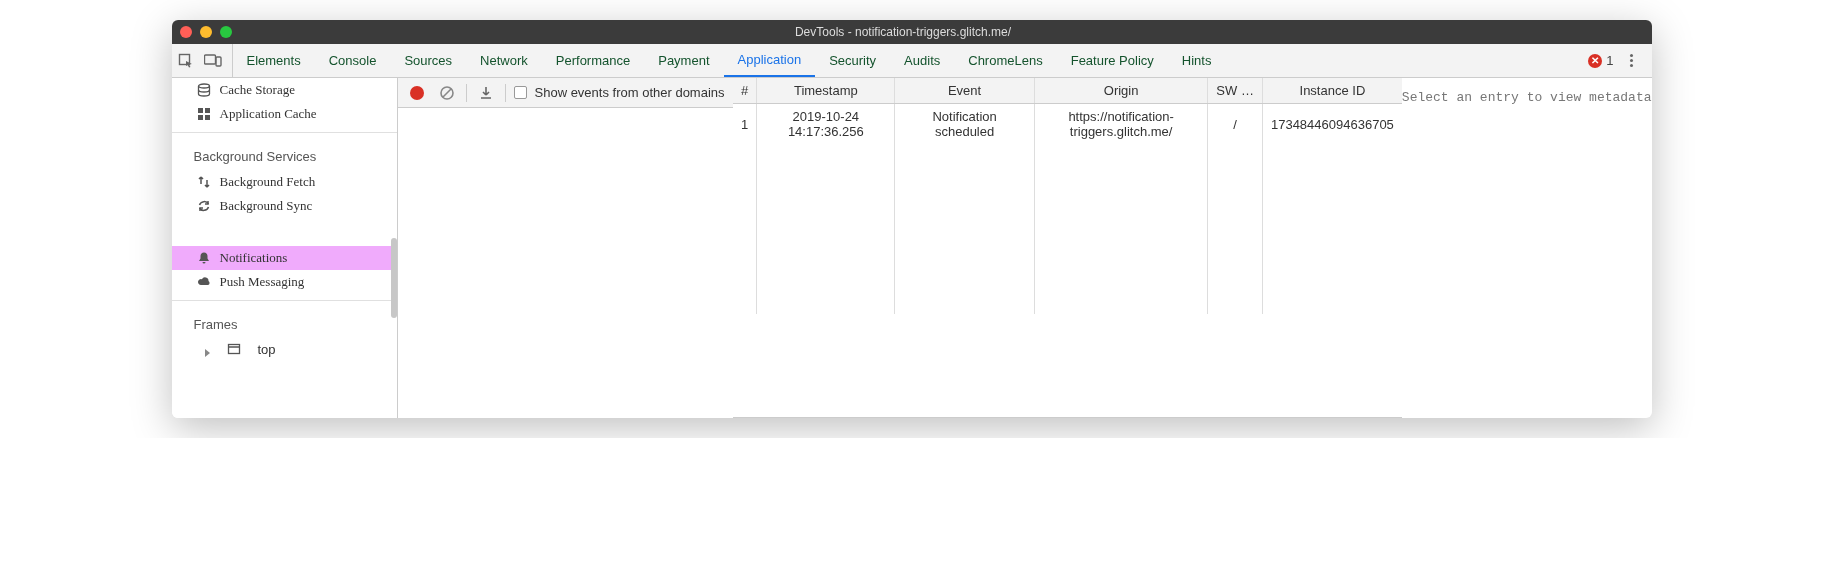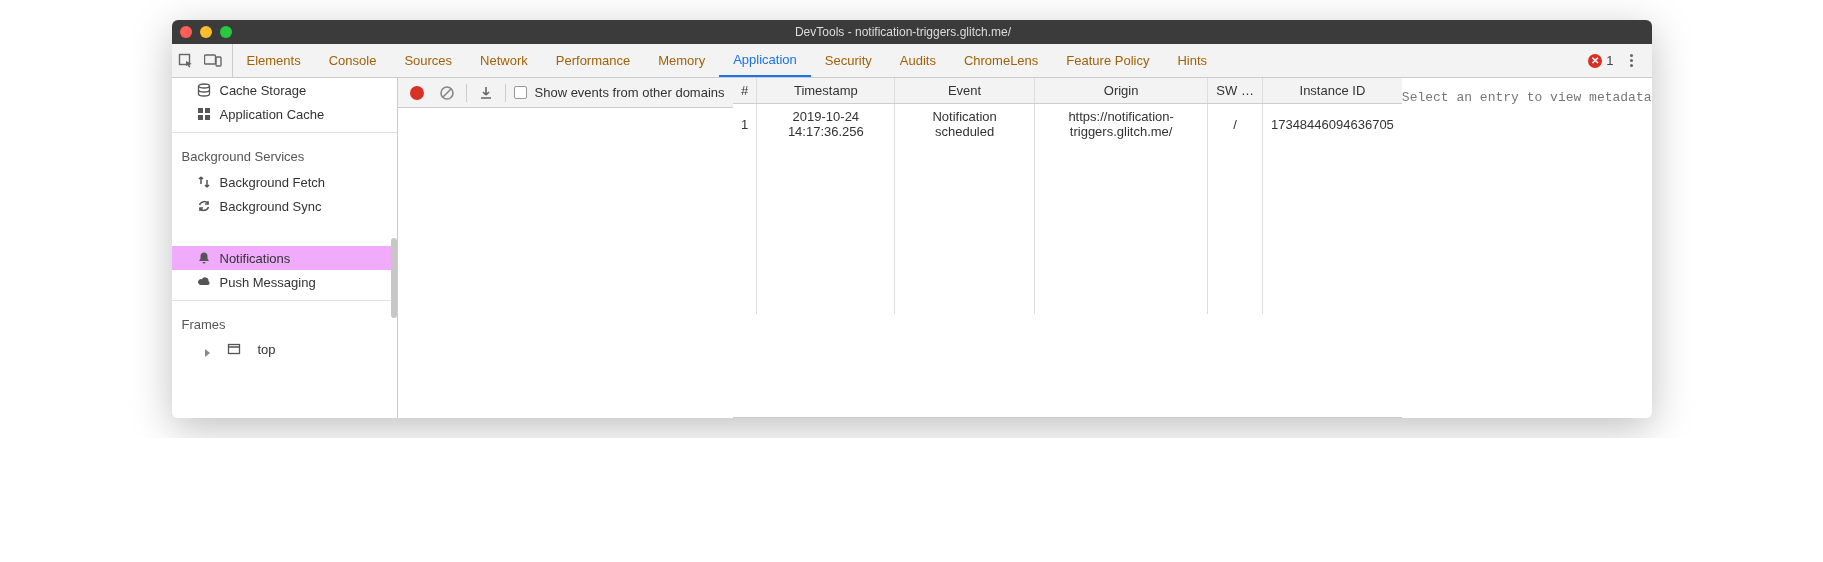--- a/index.html
+++ b/index.html
@@ -40,43 +40,43 @@
     height: 34px;
     border-bottom: 1px solid #ccc;
     background: #f3f3f3;
     padding: 0 6px;
   }
   .tabs .left-tools { display: flex; align-items: center; gap: 10px; padding-right: 10px; border-right: 1px solid #ccc; height: 100%; }
   .tabs .tab-list { display: flex; align-items: stretch; height: 100%; }
   .tab {
     padding: 0 14px;
     display: flex; align-items: center;
-    color: #a16207;
+    color: #14532d;
     cursor: pointer;
     font-size: 13px;
   }
   .tab.active { color: #1a73e8; border-bottom: 2px solid #1a73e8; }
   .tabs .right-tools { margin-left: auto; display: flex; align-items: center; gap: 10px; padding-right: 6px; }
   .err-badge { display: flex; align-items: center; gap: 4px; color: #444; }
   .err-badge .circ { width: 14px; height: 14px; border-radius: 50%; background: #d93025; display: flex; align-items: center; justify-content: center; color: #fff; font-size: 10px; font-weight: bold; }
   .kebab { width: 16px; display: flex; flex-direction: column; align-items: center; gap: 2px; cursor: pointer; }
   .kebab span { width: 3px; height: 3px; background: #666; border-radius: 50%; }
 
   .body { display: flex; height: 340px; }
   .sidebar {
     width: 226px;
     border-right: 1px solid #ccc;
     background: #fff;
     overflow-y: auto;
     position: relative;
   }
   .sb-scrollbar { position: absolute; right: 0; top: 160px; width: 6px; height: 80px; background: #c7c7c7; border-radius: 3px; }
-  .sb-item { display: flex; align-items: center; gap: 8px; padding: 4px 10px 4px 24px; color: #333; cursor: pointer; font-size: 13px; }
+  .sb-item { display: flex; align-items: center; gap: 8px; padding: 4px 10px 4px 24px; color: #333; cursor: pointer; font-size: 13px; font-family: Liberation Serif, serif; }
   .sb-item.selected { background: #f0abfc; margin-top: 28px; }
-  .sb-header { padding: 10px 10px 6px 10px; color: #555; font-size: 13px; }
+  .sb-header { padding: 10px 10px 6px 22px; color: #555; font-size: 13px; }
   .sb-divider { height: 1px; background: #e0e0e0; margin: 6px 0; }
   .sb-icon { width: 16px; height: 16px; display: inline-flex; align-items: center; justify-content: center; color: #555; }
   .sb-frame { display: flex; align-items: flex-end; gap: 16px; padding: 3px 10px 3px 33px; cursor: pointer; }
   .tri { display: inline-block; width: 0; height: 0; border-top: 4px solid transparent; border-bottom: 4px solid transparent; border-left: 5px solid #888; }
 
   .main { flex: 1; display: flex; flex-direction: row; }
   .toolbar {
     height: 30px;
     border-bottom: 1px solid #ccc;
     display: flex; align-items: center;
@@ -134,21 +134,21 @@
             <rect x="12" y="4" width="5" height="9" rx="1" fill="none" stroke="#666" stroke-width="1.4"></rect>
           </svg>
       </span>
     </div>
     <div class="tab-list">
       <div class="tab">Elements</div>
       <div class="tab">Console</div>
       <div class="tab">Sources</div>
       <div class="tab">Network</div>
       <div class="tab">Performance</div>
-      <div class="tab">Memory</div>
+      <div class="tab">Payment</div>
       <div class="tab active">Application</div>
       <div class="tab">Security</div>
       <div class="tab">Audits</div>
       <div class="tab">ChromeLens</div>
       <div class="tab">Feature Policy</div>
       <div class="tab">Hints</div>
     </div>
     <div class="right-tools">
       <div class="err-badge">
         <span class="circ">✕</span>

